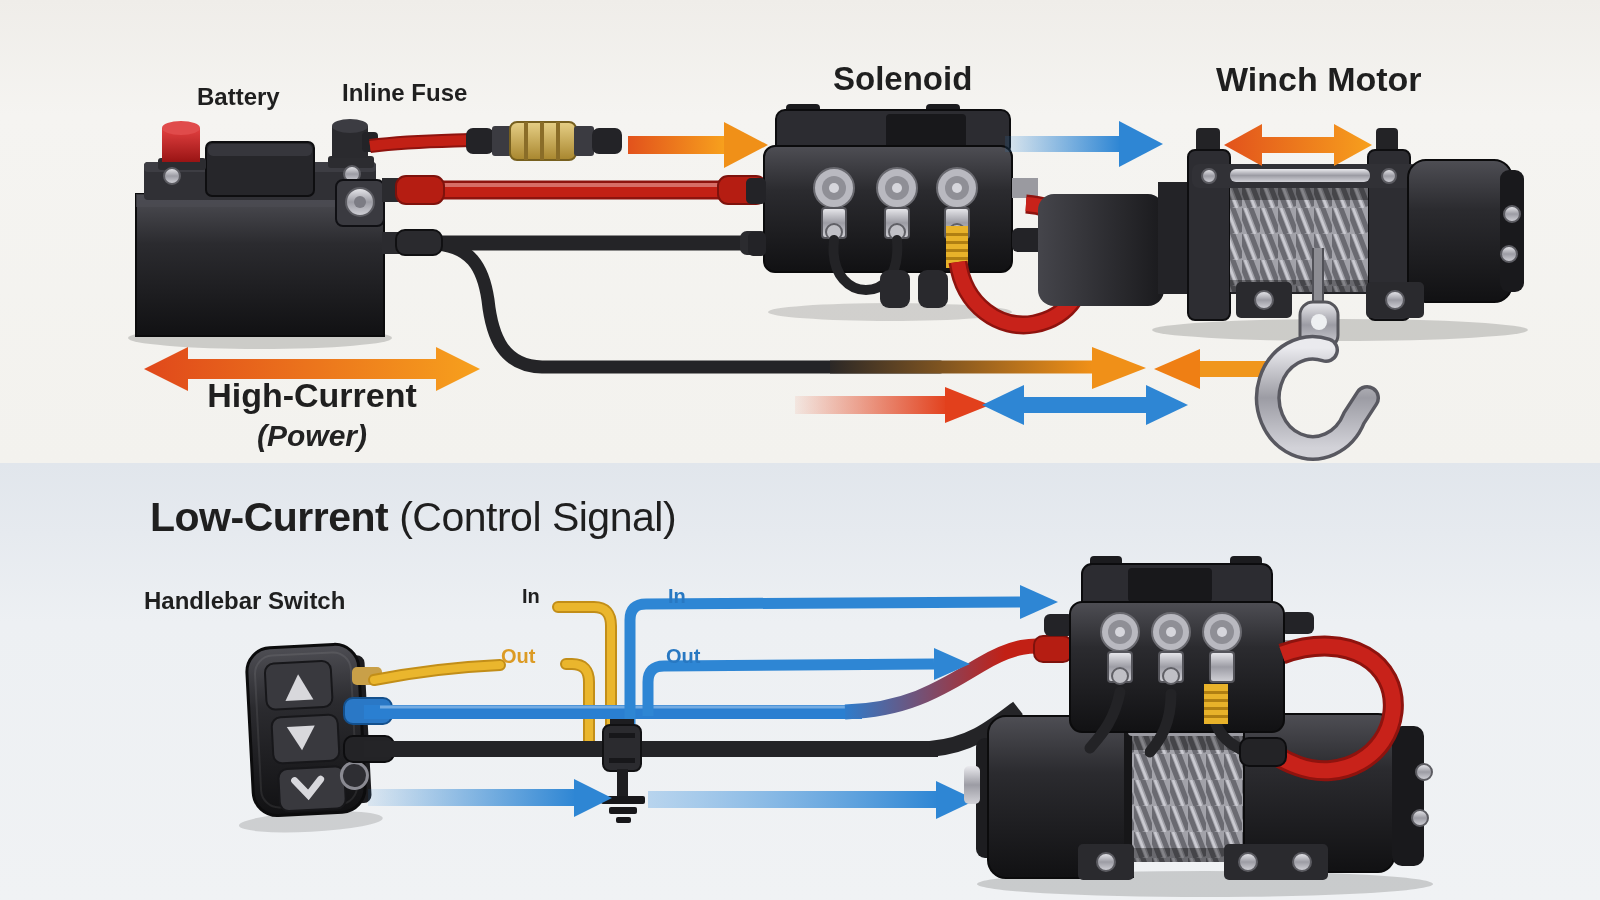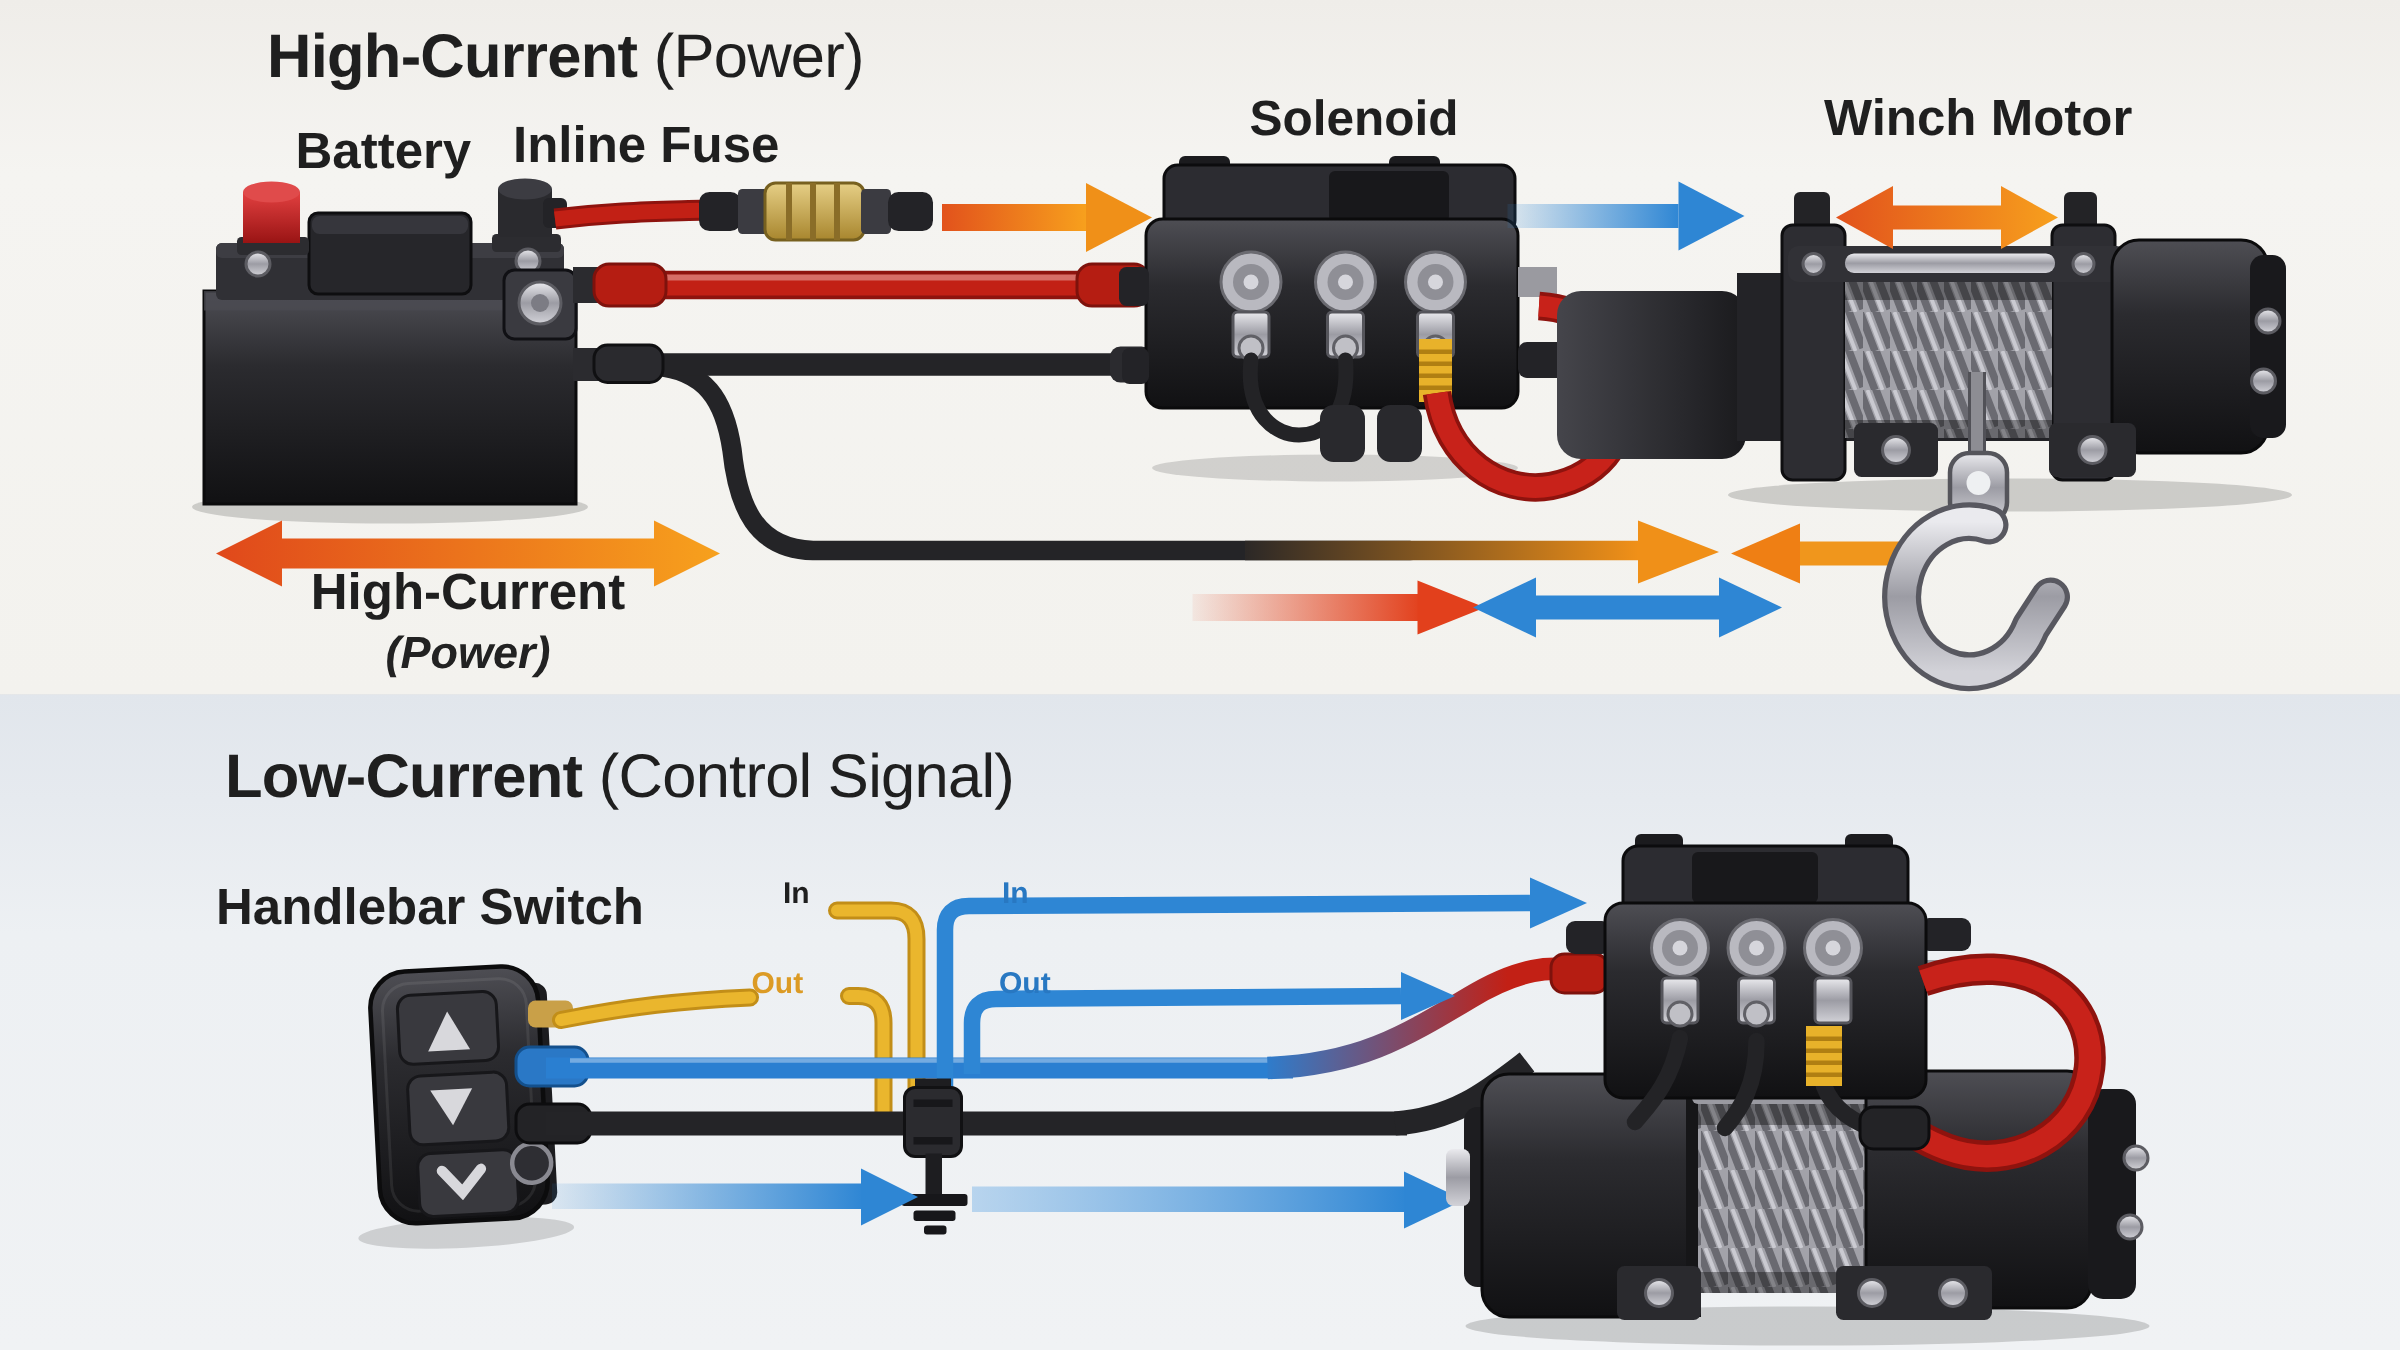--- a/index.html
+++ b/index.html
@@ -6,21 +6,21 @@
   .frame{position:relative;width:1600px;height:900px;overflow:hidden;
          font-family:"Liberation Sans",sans-serif;-webkit-font-smoothing:antialiased;}
   .bg-top{position:absolute;left:0;top:0;width:1600px;height:463px;
           background:linear-gradient(180deg,#efedE9 0%,#f5f4f1 25%,#f3f2ee 100%);}
   .bg-bottom{position:absolute;left:0;top:463px;width:1600px;height:437px;
           background:linear-gradient(180deg,#e1e6ec 0px,#e6eaef 70px,#edf0f3 160px,#f0f2f4 100%);}
   svg.art{position:absolute;left:0;top:0;}
   .lbl{position:absolute;color:#1f1f1f;white-space:nowrap;line-height:1.05;}
   .title{font-size:41px;font-weight:700;letter-spacing:-0.5px;}
   .title .paren{font-weight:500;margin-left:11px;letter-spacing:-0.5px;}
-  .sub{font-size:34px;font-weight:600;}
+  .sub{font-size:24px;font-weight:600;}
   .ital{}
   .flow-wrap{position:absolute;left:182px;top:376px;width:260px;text-align:center;}
   .flow-bold{font-size:34px;font-weight:700;color:#1f1f1f;}
   .flow-par{font-size:30px;font-weight:600;font-style:italic;color:#222;margin-top:4px;}
   .wirelbl{font-size:20px;font-weight:700;}
   .c-orange{color:#dc9b25;}
   .c-blue{color:#2878c2;}
 </style>
 </head>
 <body>
@@ -425,23 +425,20 @@
       </g>
 
       <g>
         <path d="M1282,654 C1350,630 1398,664 1393,712 C1388,756 1342,782 1298,766 C1282,760 1270,752 1264,744" fill="none" stroke="#8e130e" stroke-width="21"></path>
         <path d="M1282,654 C1350,630 1398,664 1393,712 C1388,756 1342,782 1298,766 C1282,760 1270,752 1264,744" fill="none" stroke="#c8221a" stroke-width="15"></path>
         <rect x="1240" y="738" width="46" height="28" rx="9" fill="#232326" stroke="#0d0d0f" stroke-width="2"></rect>
       </g>
     </g>
   </svg>
 
-  <div class="lbl title" style="left:178px;top:16px">
-    <span>High-Current</span><span class="paren">(Power)</span>
-  </div>
   <div class="lbl sub" style="left:197px;top:84px">Battery</div>
   <div class="lbl sub ital" style="left:342px;top:80px">Inline Fuse</div>
   <div class="lbl sub" style="left:833px;top:62px;font-size:33px">Solenoid</div>
   <div class="lbl sub" style="left:1216px;top:62px;font-size:34px">Winch Motor</div>
 
   <div class="flow-wrap">
     <div class="flow-bold">High-Current</div>
     <div class="flow-par">(Power)</div>
   </div>
 

